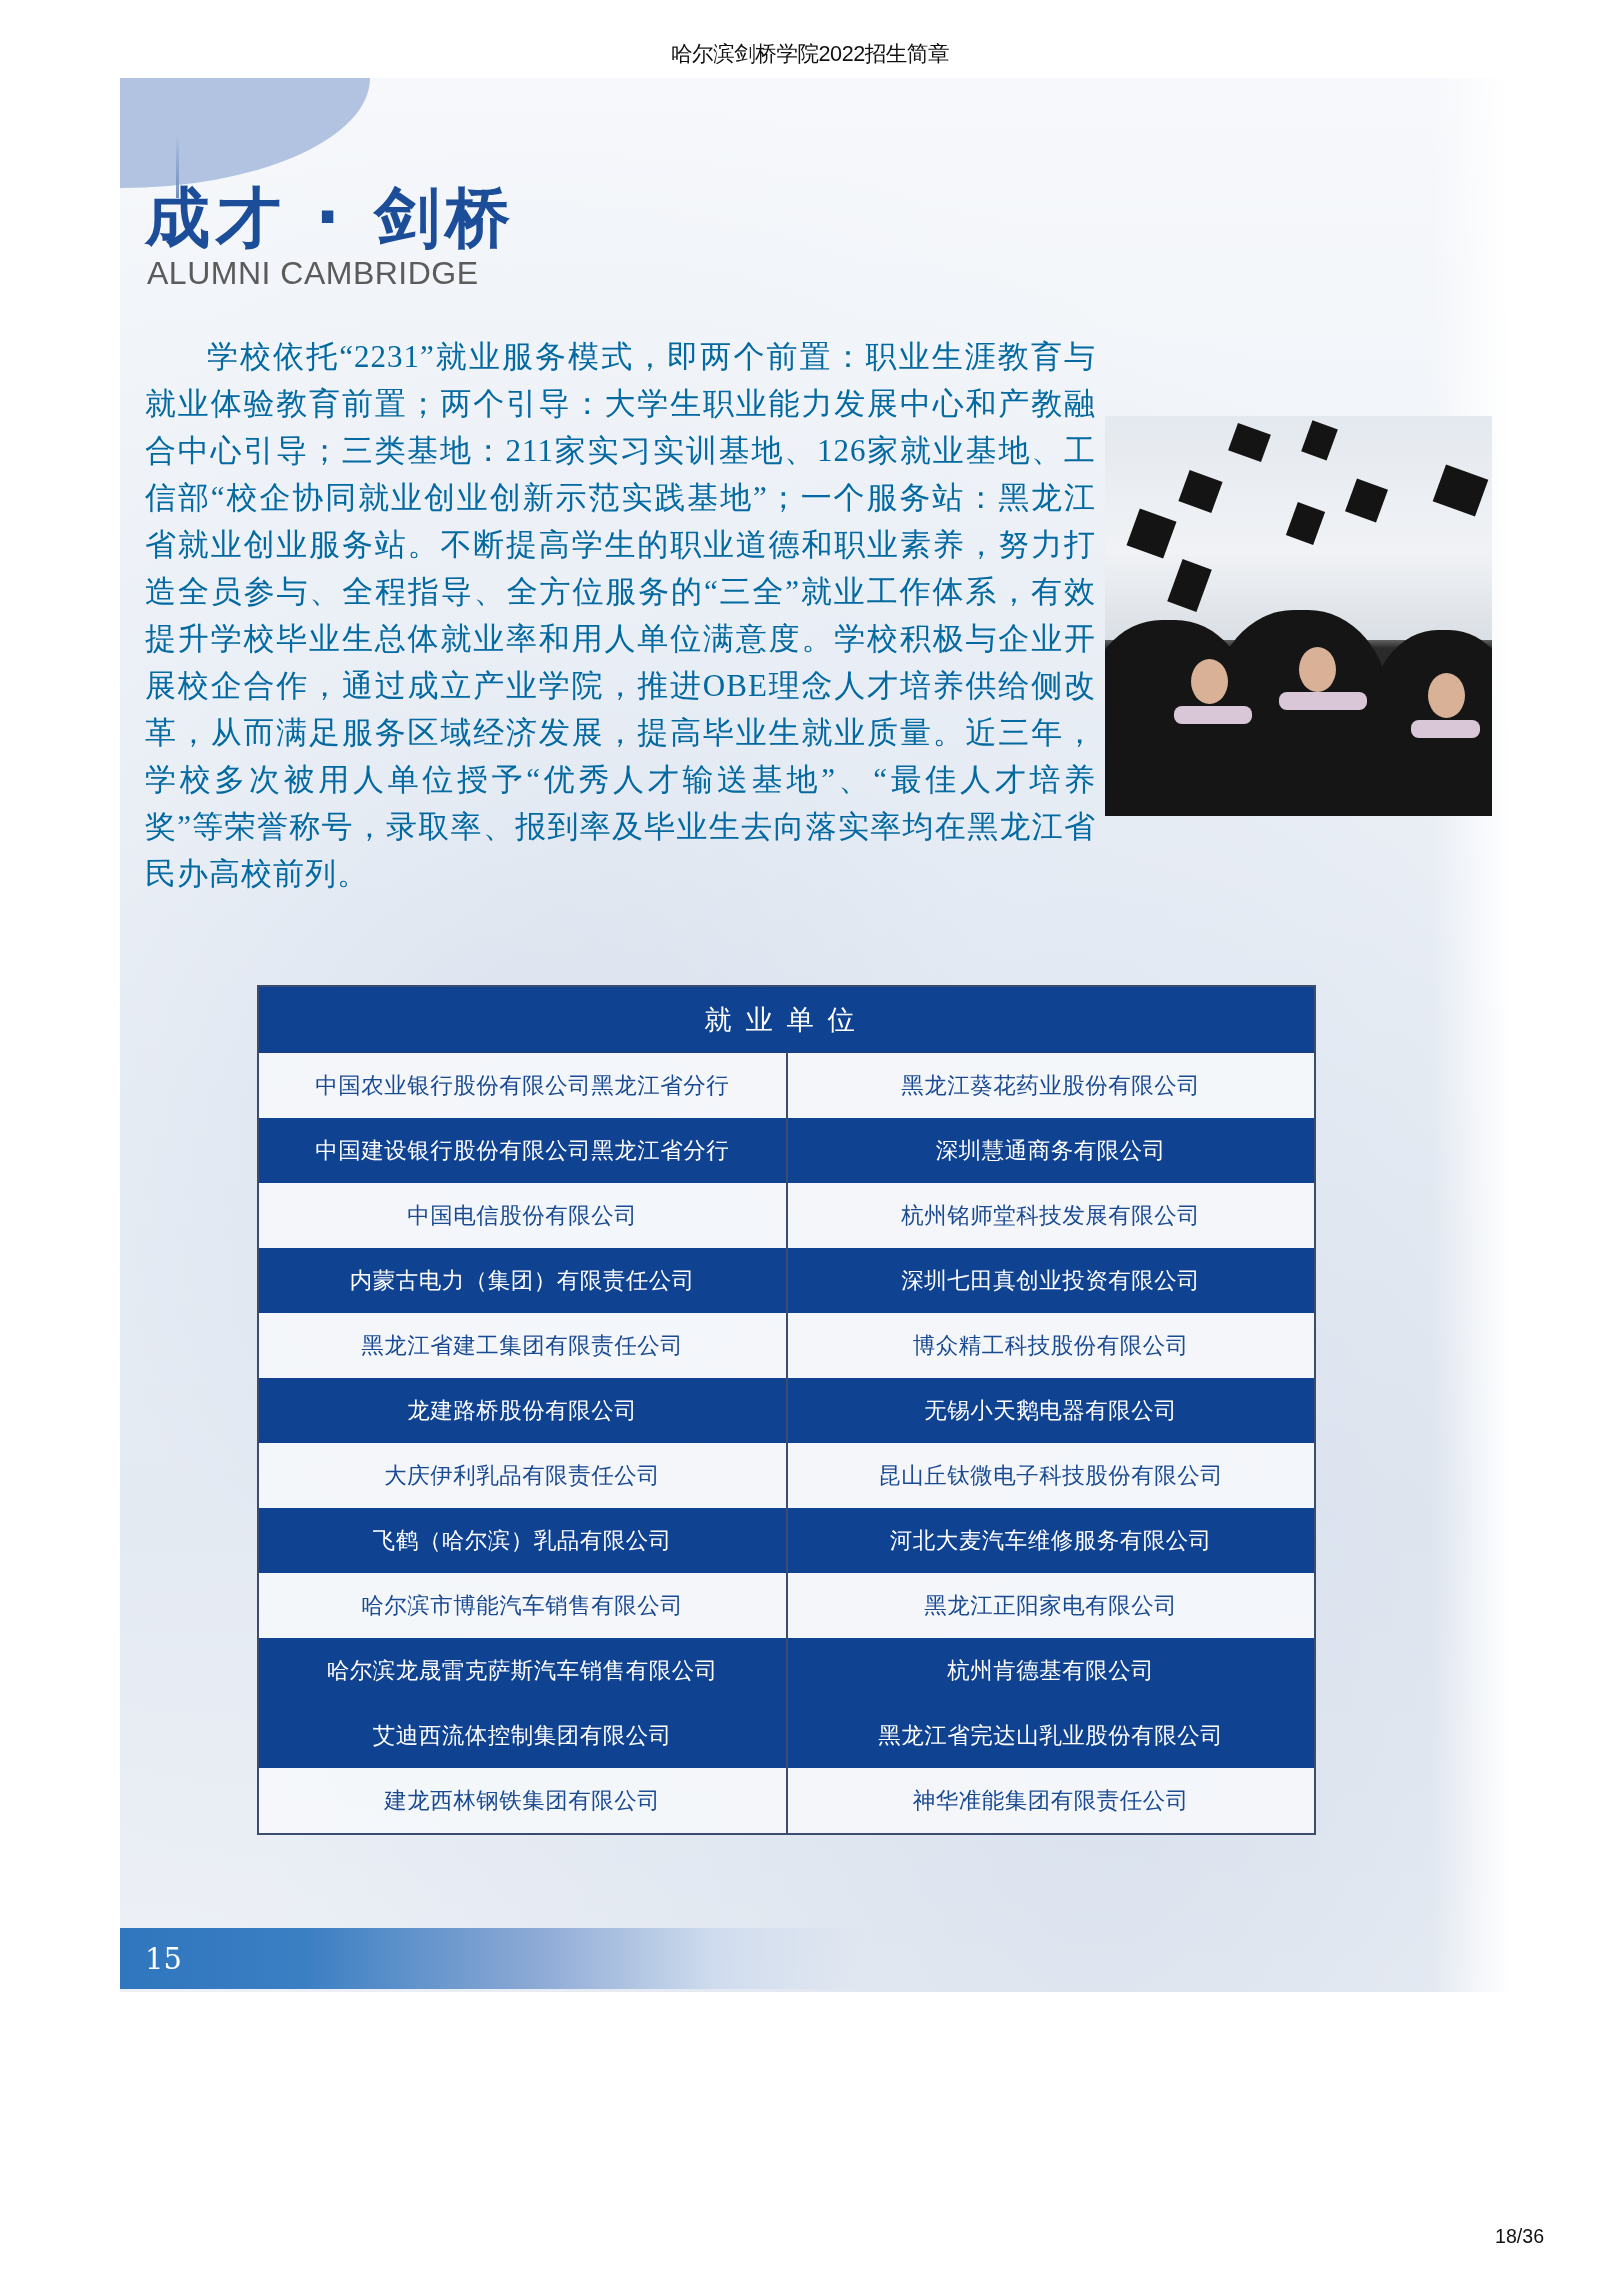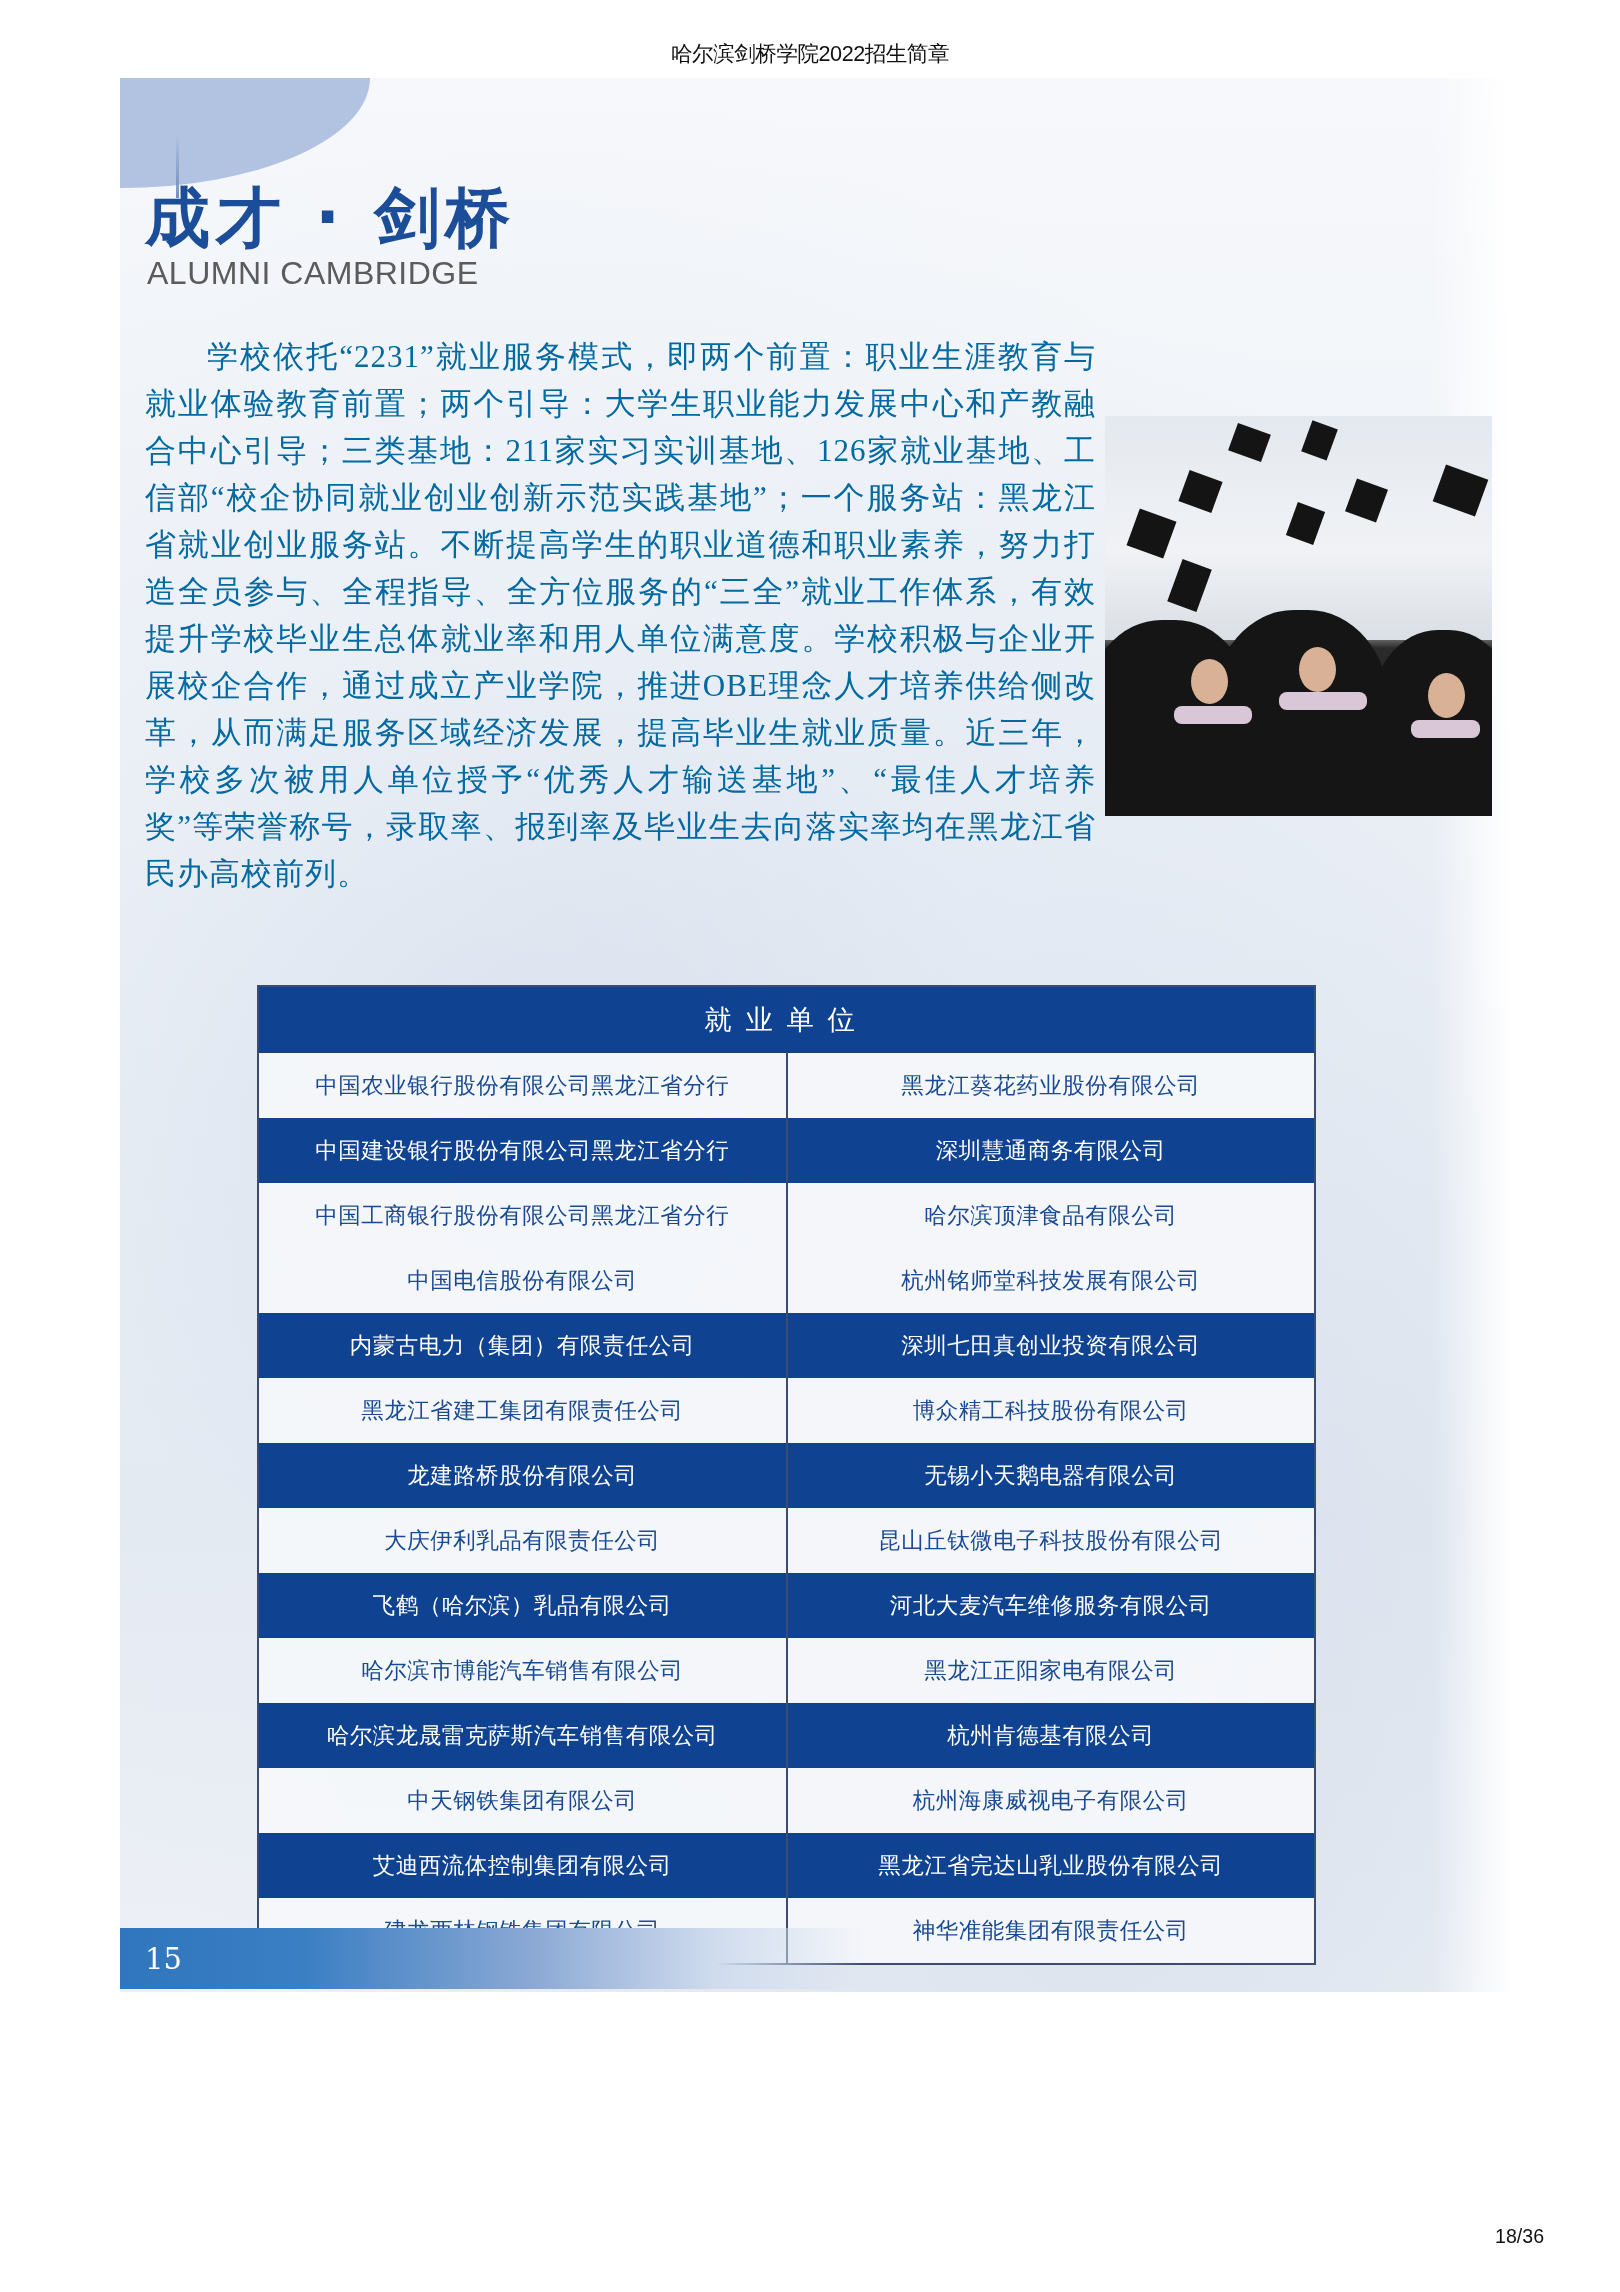--- a/index.html
+++ b/index.html
@@ -84,24 +84,20 @@
   <tbody>
     <tr class="light">
         <td>中国农业银行股份有限公司黑龙江省分行</td>
         <td>黑龙江葵花药业股份有限公司</td>
       </tr>
     <tr class="dark">
         <td>中国建设银行股份有限公司黑龙江省分行</td>
         <td>深圳慧通商务有限公司</td>
       </tr>
     <tr class="light">
-        <td>中国工商银行股份有限公司黑龙江省分行</td>
-        <td>哈尔滨顶津食品有限公司</td>
-      </tr>
-    <tr class="light">
         <td>中国电信股份有限公司</td>
         <td>杭州铭师堂科技发展有限公司</td>
       </tr>
     <tr class="dark">
         <td>内蒙古电力（集团）有限责任公司</td>
         <td>深圳七田真创业投资有限公司</td>
       </tr>
     <tr class="light">
         <td>黑龙江省建工集团有限责任公司</td>
         <td>博众精工科技股份有限公司</td>
@@ -119,24 +115,20 @@
         <td>河北大麦汽车维修服务有限公司</td>
       </tr>
     <tr class="light">
         <td>哈尔滨市博能汽车销售有限公司</td>
         <td>黑龙江正阳家电有限公司</td>
       </tr>
     <tr class="dark">
         <td>哈尔滨龙晟雷克萨斯汽车销售有限公司</td>
         <td>杭州肯德基有限公司</td>
       </tr>
-    <tr class="light">
-        <td>中天钢铁集团有限公司</td>
-        <td>杭州海康威视电子有限公司</td>
-      </tr>
     <tr class="dark">
         <td>艾迪西流体控制集团有限公司</td>
         <td>黑龙江省完达山乳业股份有限公司</td>
       </tr>
     <tr class="light">
         <td>建龙西林钢铁集团有限公司</td>
         <td>神华准能集团有限责任公司</td>
       </tr>
   </tbody>
 </table>

